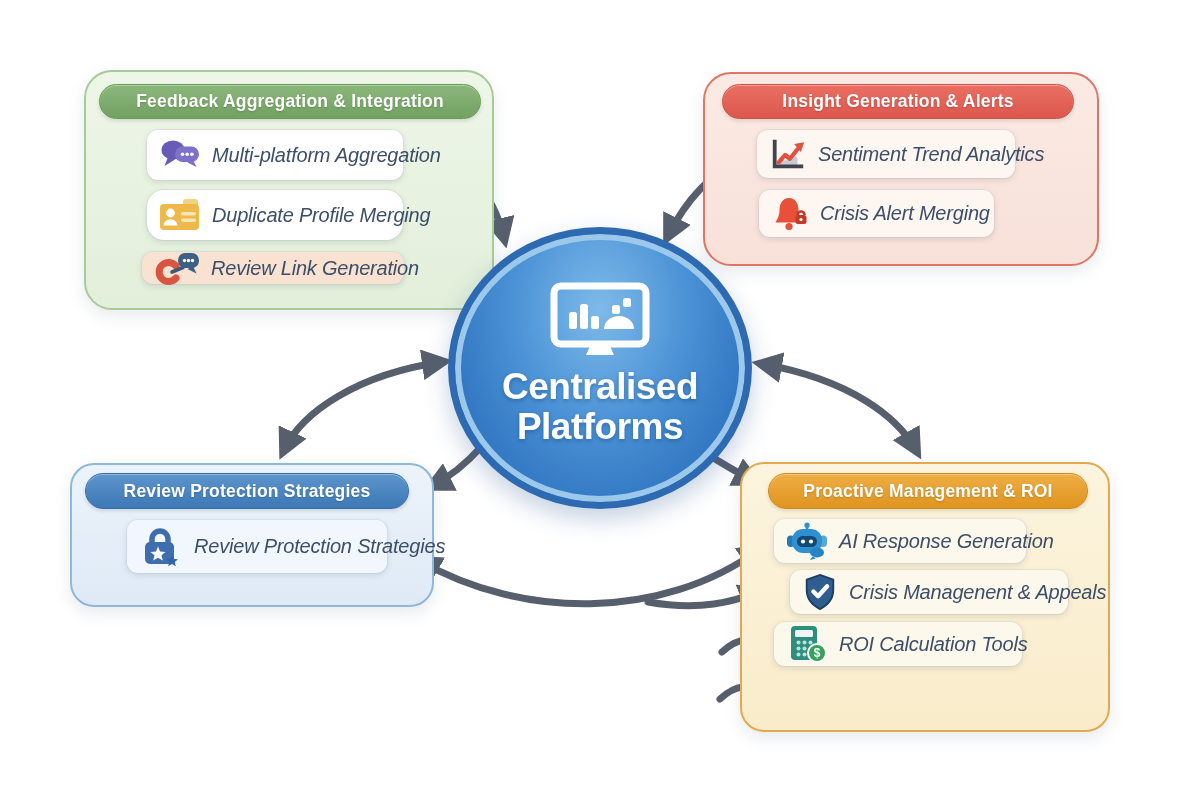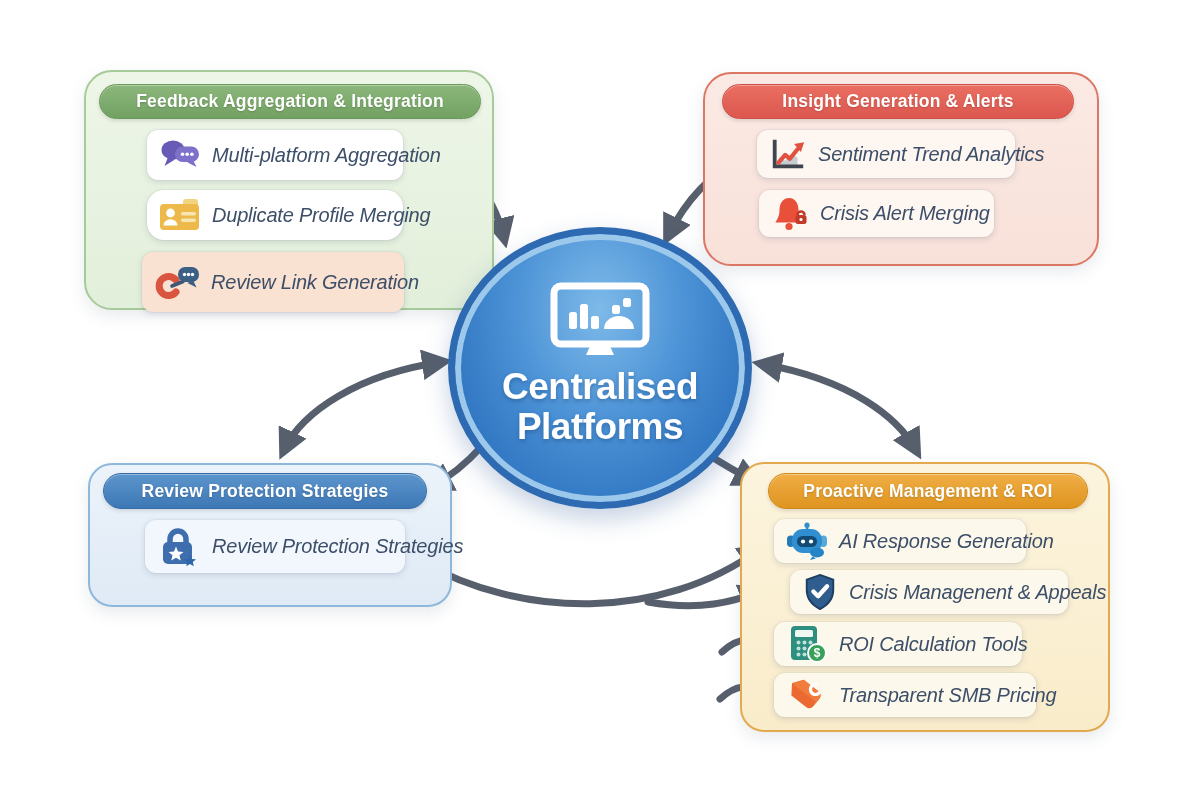--- a/index.html
+++ b/index.html
@@ -111,21 +111,21 @@
           <rect x="24" y="1" width="15" height="13" rx="3" fill="#f3d47e"></rect>
           <rect x="1" y="6" width="39" height="26" rx="4" fill="#edb94a"></rect>
           <circle cx="11.5" cy="15" r="4.4" fill="#fff"></circle>
           <path d="M4.5 27.5 a7 6.3 0 0 1 14 0 z" fill="#fff"></path>
           <rect x="22" y="14" width="15" height="3.6" rx="1.8" fill="#f8e6b2"></rect>
           <rect x="22" y="20.5" width="15" height="3.6" rx="1.8" fill="#f8e6b2"></rect>
         </svg>
       </span>
       <span class="label">Duplicate Profile Merging</span>
     </div>
-    <div class="item bg-peach" style="left:56px;top:180px;width:262px;height:60px;">
+    <div class="item bg-peach" style="left:56px;top:180px;width:262px;height:32px;">
       <span class="icon">
         <svg width="46" height="34" viewBox="0 0 46 34">
           <path d="M22 15 a9.5 9.5 0 1 0 0 12" stroke="#d95540" stroke-width="7" fill="none" stroke-linecap="round"></path>
           <line x1="18" y1="21" x2="29" y2="16.5" stroke="#3e5876" stroke-width="3.6" stroke-linecap="round"></line>
           <rect x="24" y="2" width="21" height="15" rx="7.2" fill="#3c5f86"></rect>
           <path d="M39 15 l3.5 7.5 -9 -4.5 z" fill="#3c5f86"></path>
           <circle cx="30.5" cy="9.5" r="1.7" fill="#fff"></circle>
           <circle cx="34.5" cy="9.5" r="1.7" fill="#fff"></circle>
           <circle cx="38.5" cy="9.5" r="1.7" fill="#fff"></circle>
         </svg>
@@ -175,21 +175,21 @@
         <path d="M56 48 a15 13 0 0 1 30 0 z" fill="#fff"></path>
         <path d="M43 63 h18 l5 11 h-28 z" fill="#fff"></path>
       </svg>
     </span>
     <div class="center-title">
       <div>Centralised</div>
       <div>Platforms</div>
     </div>
   </div>
 
-  <div class="box g-blue" style="left:88px;top:463px;width:360px;height:140px;border-radius:24px;">
+  <div class="box g-blue" style="left:70px;top:463px;width:360px;height:140px;border-radius:24px;">
     <div class="box-header" style="left:13px;top:8px;width:322px;height:34px;">
       <span>Review Protection Strategies</span>
     </div>
     <div class="item" style="left:55px;top:55px;width:260px;height:53px;">
       <span class="icon">
         <svg width="44" height="40" viewBox="0 0 44 40">
           <path d="M13 17 v-5 a8 8 0 0 1 16 0 v5" stroke="#3e6eae" stroke-width="5.5" fill="none"></path>
           <rect x="6" y="15" width="29" height="22" rx="5" fill="#3e6eae"></rect>
           <path d="M19 19.5 L21 24.5 L26.5 24.9 L22.5 28.3 L23.8 33.6 L19 30.7 L14.2 33.6 L15.5 28.3 L11.5 24.9 L17 24.5 z" fill="#fff"></path>
           <path d="M33 28 L34.8 32 L39 32.3 L35.8 35 L36.8 39.2 L33 36.9 L29.2 39.2 L30.2 35 L27 32.3 L31.2 32 z" fill="#2f66ab"></path>
@@ -241,27 +241,15 @@
             <circle cx="18.5" cy="24.5" r="2" fill="#bfe3da"></circle>
             <circle cx="24.5" cy="24.5" r="2" fill="#bfe3da"></circle>
           <circle cx="12.5" cy="30.5" r="2" fill="#bfe3da"></circle>
             <circle cx="18.5" cy="30.5" r="2" fill="#bfe3da"></circle>
           <circle cx="31" cy="29" r="9" fill="#35a257" stroke="#fff" stroke-width="2"></circle>
           <text x="31" y="33.2" text-anchor="middle" font-size="12" font-weight="bold" fill="#fff" font-family="Liberation Sans, sans-serif">$</text>
         </svg>
       </span>
       <span class="label">ROI Calculation Tools</span>
     </div>
-    <div class="item" style="left:32px;top:209px;width:262px;height:44px;">
-      <span class="icon">
-        <svg width="42" height="38" viewBox="0 0 42 38">
-          <g transform="rotate(38 21 19)">
-            <path d="M9 9 h19 a5 5 0 0 1 5 5 v10 a5 5 0 0 1 -5 5 h-19 l-7 -10 z" fill="#ec6a32"></path>
-            <path d="M9 9 h19 a5 5 0 0 1 5 5 v5 h-31 z" fill="#f07c3e"></path>
-          </g>
-          <path d="M30 8.5 a5 5 0 1 0 3 8.5" stroke="#fff" stroke-width="3.2" fill="none" stroke-linecap="round"></path>
-        </svg>
-      </span>
-      <span class="label">Transparent SMB Pricing</span>
-    </div>
   </div>
 
 </div>
 
 </body></html>

